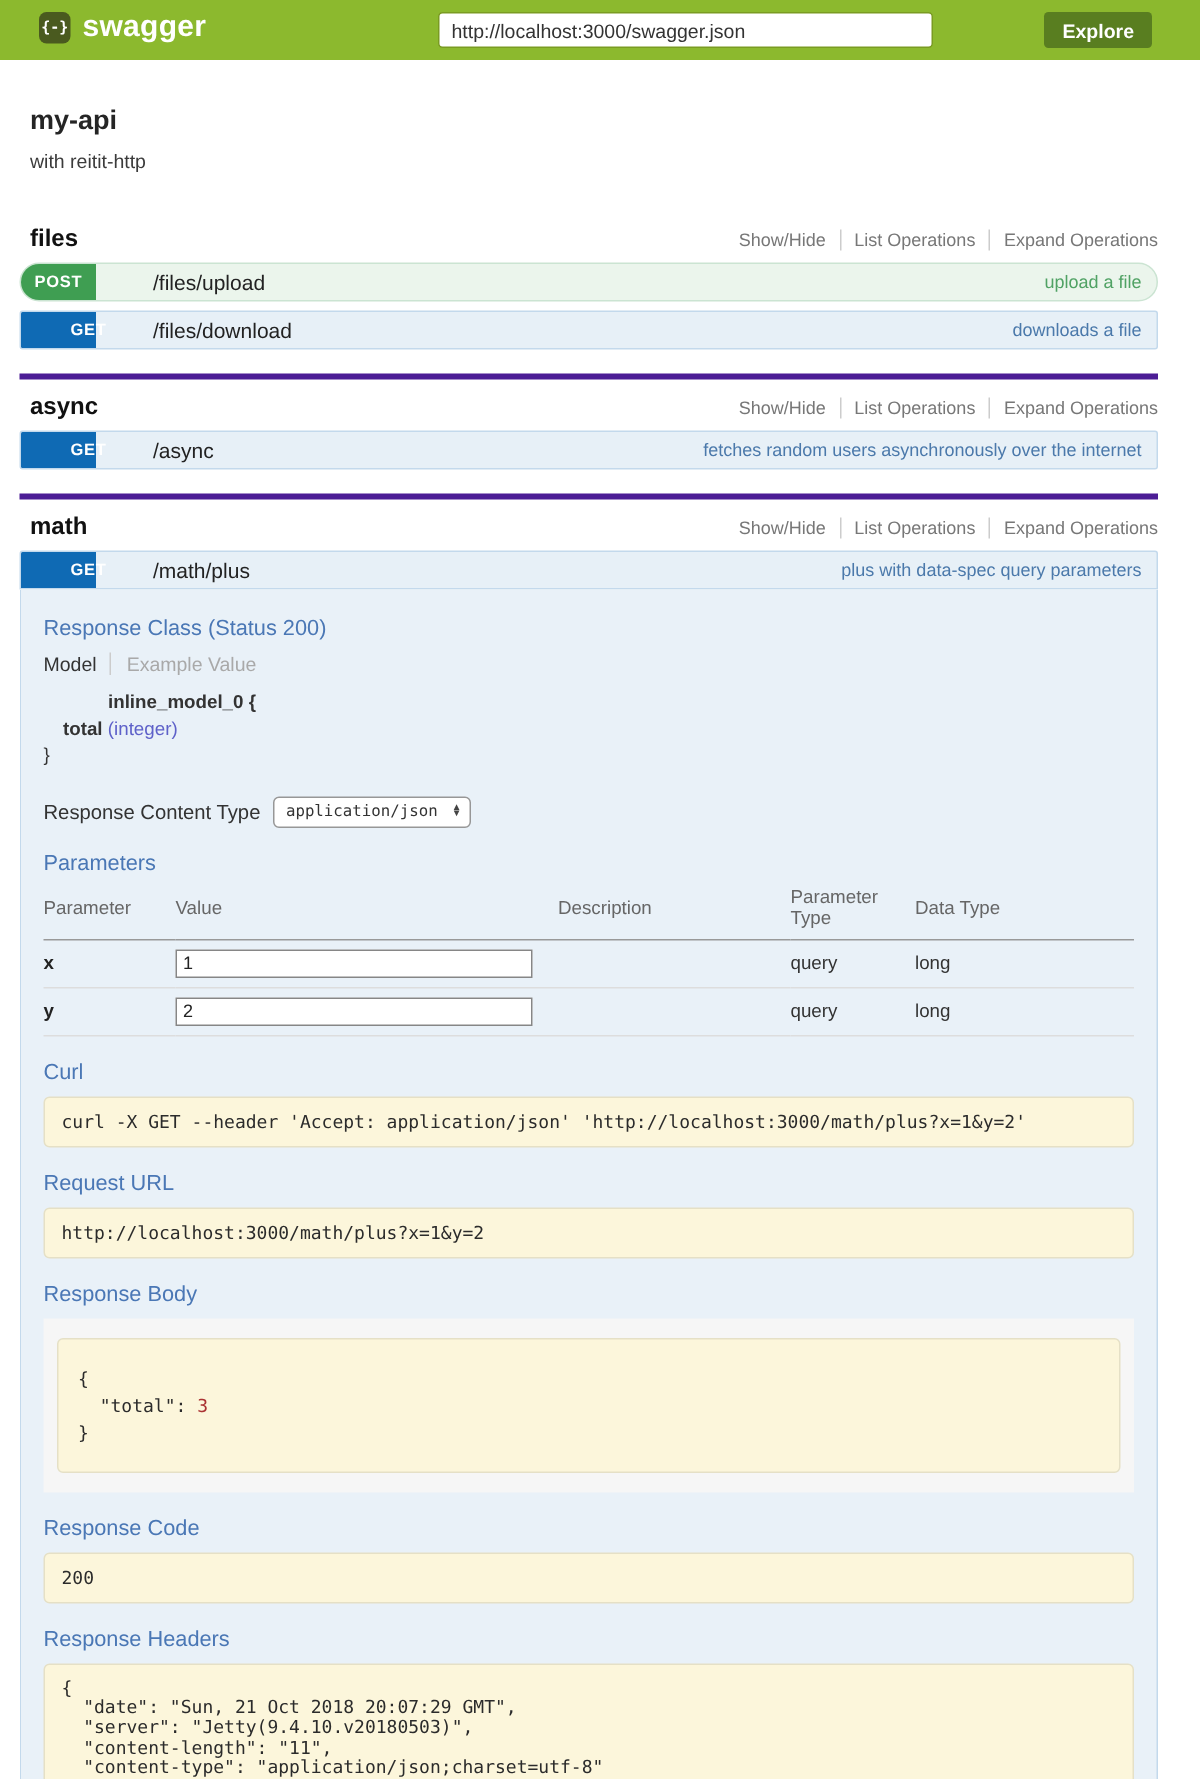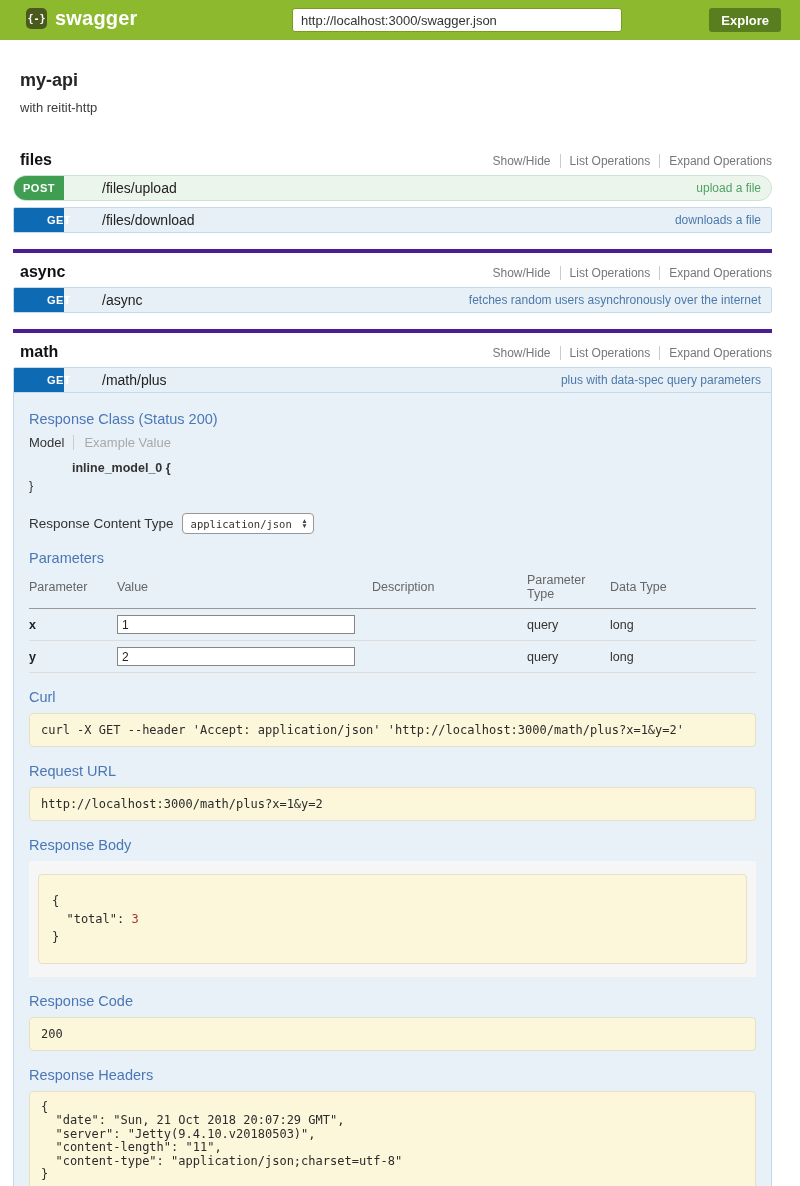--- a/index.html
+++ b/index.html
@@ -15,21 +15,21 @@
 
   
   .topbar{position:relative;height:40px;background:var(--topbar);}
   .brand{position:absolute;left:26px;top:7px;display:flex;align-items:center;text-decoration:none;}
   .logo-icon{width:21px;height:21px;border-radius:5px;background:var(--logo);color:#fff;
     font-family:"DejaVu Sans Mono",monospace;font-size:10px;font-weight:bold;
     display:flex;align-items:center;justify-content:center;}
   .brand-name{color:#fff;font-weight:bold;font-size:20px;margin-left:8px;letter-spacing:.2px;}
   .url-input{position:absolute;left:292px;top:8px;width:330px;height:24px;border:1px solid #7a9b22;
     border-radius:3px;padding:0 8px;font-size:13px;color:#333;font-family:"Liberation Sans",sans-serif;}
-  .explore-btn{position:absolute;right:19px;top:8px;height:24px;padding:0 12px;background:var(--explore_button);
+  .explore-btn{position:absolute;right:32px;top:8px;height:24px;padding:0 12px;background:var(--explore_button);
     color:#fff;font-weight:bold;font-size:13px;border:none;border-radius:3px;cursor:pointer;}
 
   .container{padding:0 28px 24px 13px;}
 
   .api-title{font-size:18px;font-weight:bold;color:#252525;margin:30px 0 0 7px;}
   .api-desc{font-size:13px;color:#3b3b3b;margin:9px 0 0 7px;}
 
   
   .section{margin-top:14px;}
   .section.bordered{border-top:4px solid #4c1d95;padding-top:10px;}
@@ -173,20 +173,24 @@
 
       <h3 class="blk-head first">Response Class (Status 200)</h3>
 
       <div class="model-tabs">
         <span class="tab-model">Model</span>
         <span class="tab-example">Example Value</span>
       </div>
 
       <div class="model-snippet">
         <div class="l1">inline_model_0 {</div>
+        <div class="prop">
+          <span class="prop-name">total</span>
+          <span class="prop-type">(integer)</span>
+        </div>
         <div>}</div>
       </div>
 
       <div class="rct-row">
         <span class="rct-label">Response Content Type</span>
         <span class="fake-select">
           <span class="val">application/json</span>
           <span class="sel-arrows">
               <span>▲</span>
               <span>▼</span>

